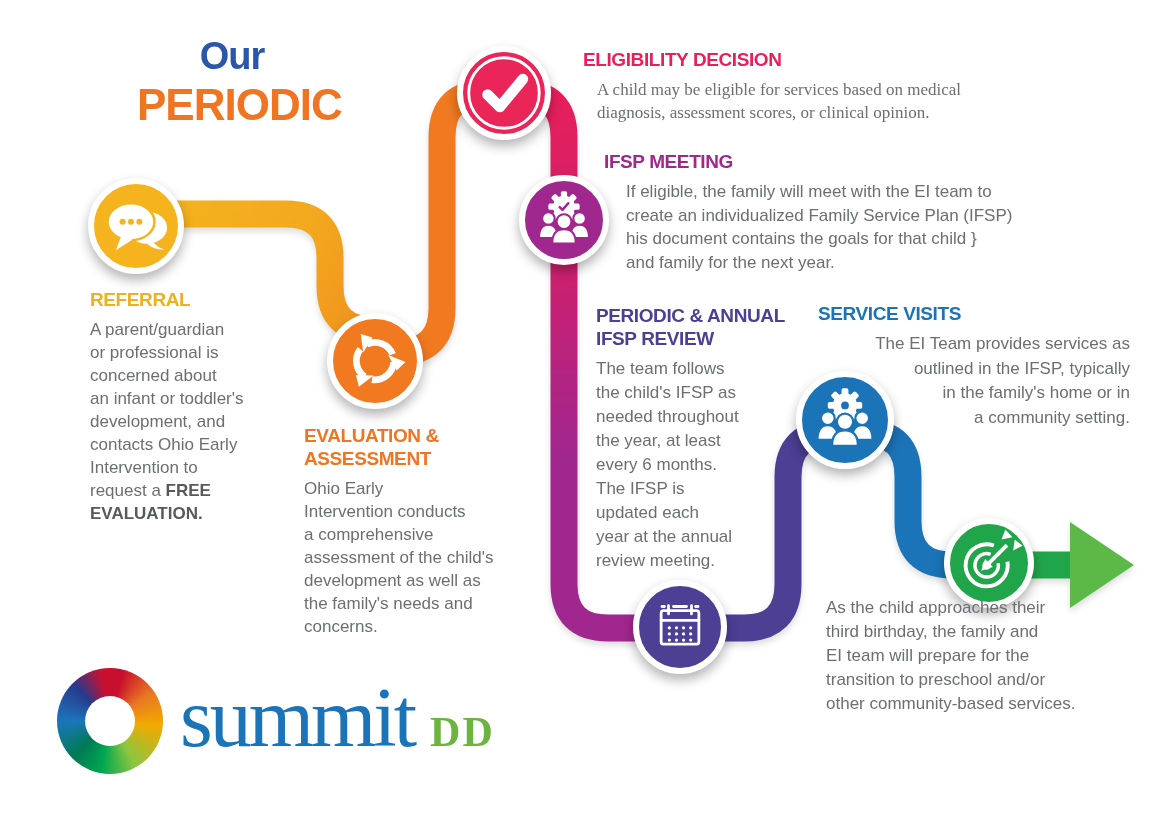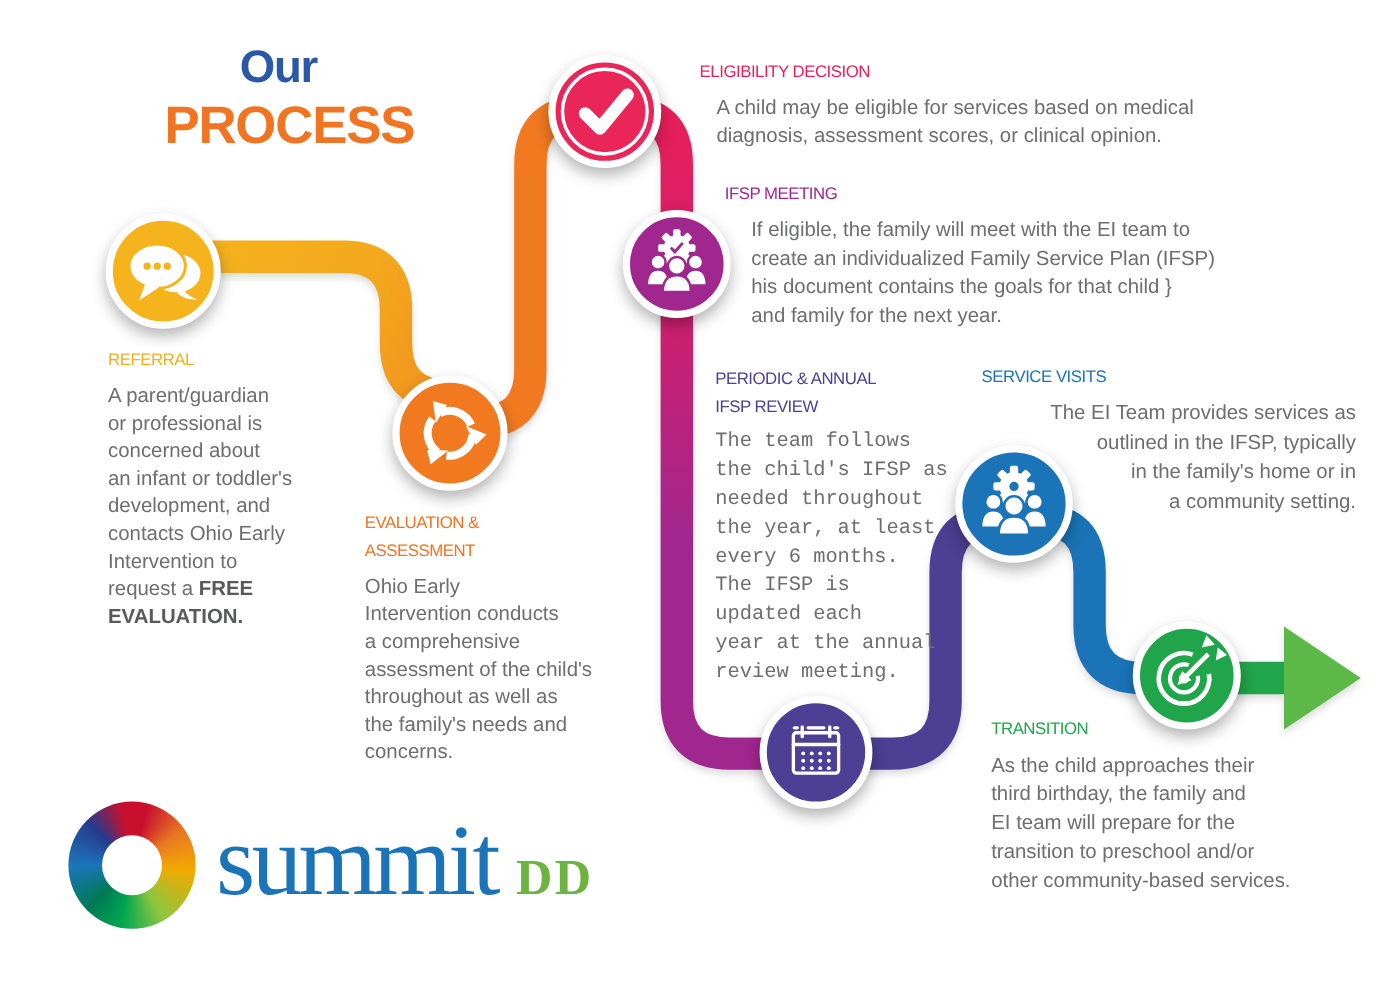--- a/index.html
+++ b/index.html
@@ -19,35 +19,35 @@
   #node-service{left:796px;top:371px;width:98px;height:98px;background:#1B74B8;}
   #node-transition{left:944px;top:518px;width:90px;height:90px;background:#21A54A;}
 
   
   .title{position:absolute;left:137px;top:32px;width:190px;text-align:center;font-weight:bold;}
   .title-our{font-size:38px;line-height:48px;color:#2B57A9;letter-spacing:-1px;}
   .title-process{font-size:44px;line-height:50px;color:#F07522;letter-spacing:-1px;}
 
   
   .step{position:absolute;}
-  .step h2{margin:0 0 7px 0;font-size:14px;line-height:23px;font-weight:normal;
+  .step h2{margin:0 0 7px 0;font-size:19px;line-height:23px;font-weight:bold;
            letter-spacing:-0.4px;white-space:pre-line;}
   .step p{margin:0;font-size:17px;line-height:23px;color:#6D6E71;white-space:pre-line;}
   .step p strong{color:#58595B;font-weight:bold;}
   .h-yellow{color:#F0B01E}.h-orange{color:#F07522}.h-pink{color:#E81F5B}
   .h-magenta{color:#A0278E}.h-purple{color:#4C3F94}.h-blue{color:#1B74B8}.h-green{color:#21A54A}
 
   #step-referral{left:90px;top:288px;width:205px;}
   #step-evaluation{left:304px;top:424px;width:245px;}
   #step-eligibility{left:583px;top:48px;width:492px;}
-  #step-eligibility p{padding-left:14px;}
+  #step-eligibility p{padding-left:14px;font-family:Liberation Serif, serif;}
   #step-ifsp{left:604px;top:150px;width:470px;}
   #step-ifsp p{padding-left:22px;line-height:23.5px;}
   #step-periodic{left:596px;top:304px;width:225px;}
-  #step-periodic p{line-height:24px;font-family:Liberation Mono, monospace;}
+  #step-periodic p{line-height:24px;}
   #step-service{left:818px;top:302px;width:312px;}
   #step-service p{text-align:right;line-height:24.5px;}
   #step-transition{left:826px;top:596px;width:310px;}
   #step-transition p{line-height:24px;}
 
   
   .swirl{position:absolute;left:57px;top:668px;width:106px;height:106px;border-radius:50%;
          background:conic-gradient(#C8102E 15deg,#E87722 55deg,#F2A900 95deg,#8CC63F 150deg,
                     #00A651 190deg,#007A53 225deg,#1B75BB 270deg,#283A8C 315deg,#C8102E 350deg);}
   .swirl::after{content:"";position:absolute;left:26%;top:26%;width:48%;height:48%;
@@ -82,21 +82,21 @@
       <path d="M504,93 L520,93 Q564,93 564,137 L564,584 Q564,628 608,628 L680,628" stroke="url(#gradPinkMagenta)"></path>
       <path d="M680,628 L744,628 Q788,628 788,584 L788,477 Q788,433 832,433 L845,433" stroke="#4C3F94"></path>
       <path d="M845,433 L866,433 Q908,433 908,477 L908,521 Q908,565 952,565 L989,565" stroke="#1B74B8"></path>
       <path d="M989,565 L1076,565" stroke="#21A54A"></path>
     </g>
     <polygon points="1070,522 1070,608 1134,565" fill="#5CB947"></polygon>
   </svg>
 
   <header class="title">
     <div class="title-our">Our</div>
-    <div class="title-process">PROCESS</div>
+    <div class="title-process">PERIODIC</div>
   </header>
 
   <div class="node" id="node-referral">
     <svg viewBox="0 0 100 100">
       <ellipse cx="63" cy="52" rx="24" ry="19" fill="#fff"></ellipse>
       <path d="M68,66 Q75,76 84,78 Q73,79 64,72 Z" fill="#fff"></path>
       <ellipse cx="44" cy="45" rx="28" ry="22" fill="#fff" stroke="#F5B41E" stroke-width="3"></ellipse>
       <path d="M32,63 L26,79 L46,66 Z" fill="#fff"></path>
       <circle cx="34" cy="45" r="3.6" fill="#F5B41E"></circle>
       <circle cx="44" cy="45" r="3.6" fill="#F5B41E"></circle>
@@ -229,21 +229,21 @@
 EVALUATION.</strong></p>
   </section>
 
   <section class="step" id="step-evaluation">
     <h2 class="h-orange">EVALUATION &amp;
 ASSESSMENT</h2>
     <p>Ohio Early
 Intervention conducts
 a comprehensive
 assessment of the child's
-throughout as well as
+development as well as
 the family's needs and
 concerns.</p>
   </section>
 
   <section class="step" id="step-eligibility">
     <h2 class="h-pink">ELIGIBILITY DECISION</h2>
     <p>A child may be eligible for services based on medical
 diagnosis, assessment scores, or clinical opinion.</p>
   </section>
 
@@ -271,21 +271,20 @@
 
   <section class="step" id="step-service">
     <h2 class="h-blue">SERVICE VISITS</h2>
     <p>The EI Team provides services as
 outlined in the IFSP, typically
 in the family's home or in
 a community setting.</p>
   </section>
 
   <section class="step" id="step-transition">
-    <h2 class="h-green">TRANSITION</h2>
     <p>As the child approaches their
 third birthday, the family and
 EI team will prepare for the
 transition to preschool and/or
 other community-based services.</p>
   </section>
 
   <div class="swirl"></div>
   <div class="wordmark">
     <span class="logo-summit">summit</span>

